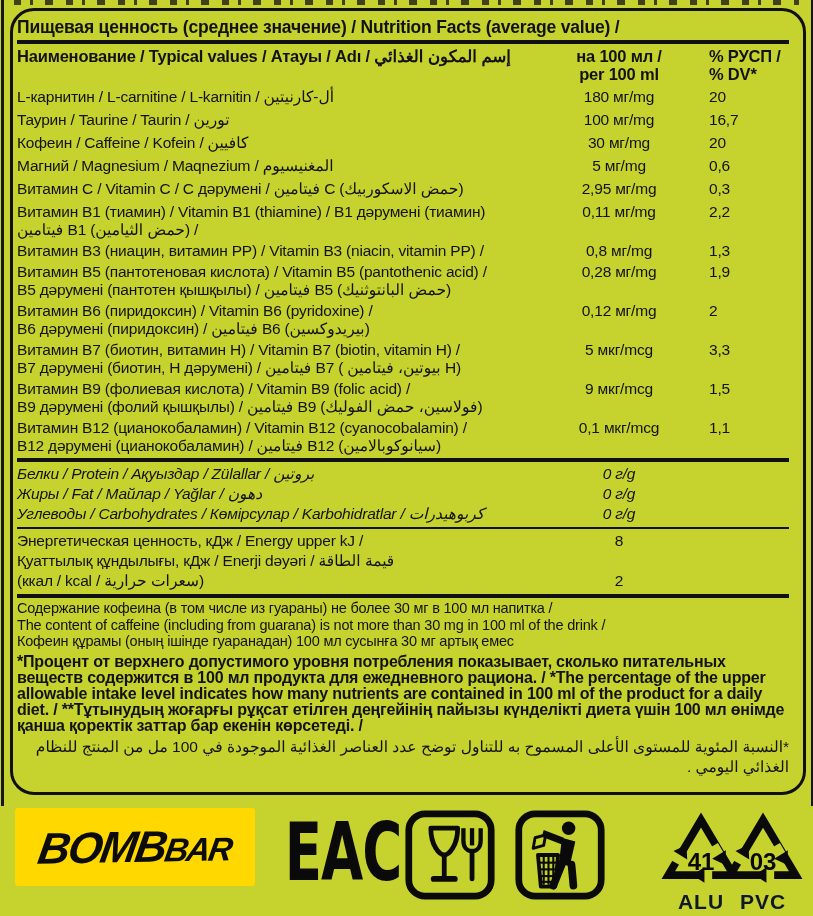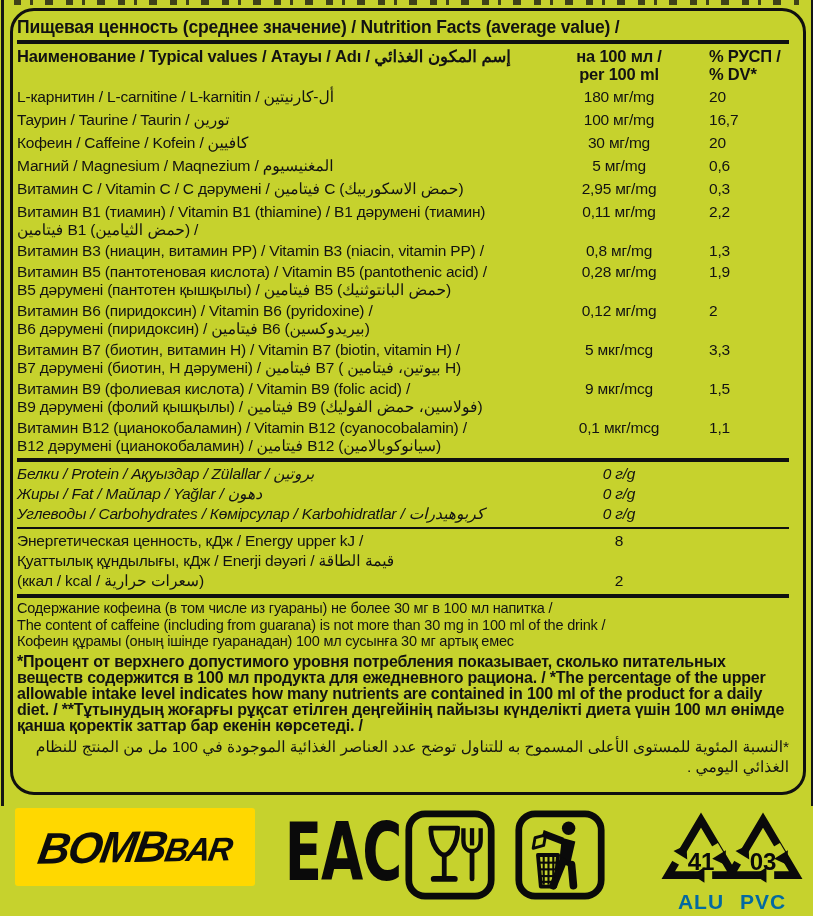--- a/index.html
+++ b/index.html
@@ -75,21 +75,21 @@
   .eac{
     position:absolute;left:288px;top:14px;width:110px;height:90px;
     font-weight:900;font-size:52px;letter-spacing:-1px;
     transform:scaleY(1.55) scaleX(1.05);transform-origin:center 58%;
     display:flex;align-items:center;justify-content:center;
     font-family:"DejaVu Sans", sans-serif;color:#0a0a0a;
   }
   .icon-sq{position:absolute;top:12px;width:92px;height:92px;}
   .recycle{position:absolute;top:14px;width:86px;text-align:center;}
   .recycle svg{width:86px;height:80px;display:block;}
-  .recycle-label{font-weight:bold;font-size:21px;line-height:22px;letter-spacing:1px;color:#0369a1;}
+  .recycle-label{font-weight:bold;font-size:21px;line-height:22px;letter-spacing:1px;color:#0f172a;}
   svg .stroke{stroke:#0a0a0a;fill:none;}
   svg .fill{fill:#0a0a0a;stroke:none;}
   svg .gap{stroke:var(--bg);fill:none;}
   svg text{font-family:"Liberation Sans", sans-serif;}
 </style>
 </head>
 <body>
 
 <div>
   <div class="cut-strip"></div>

